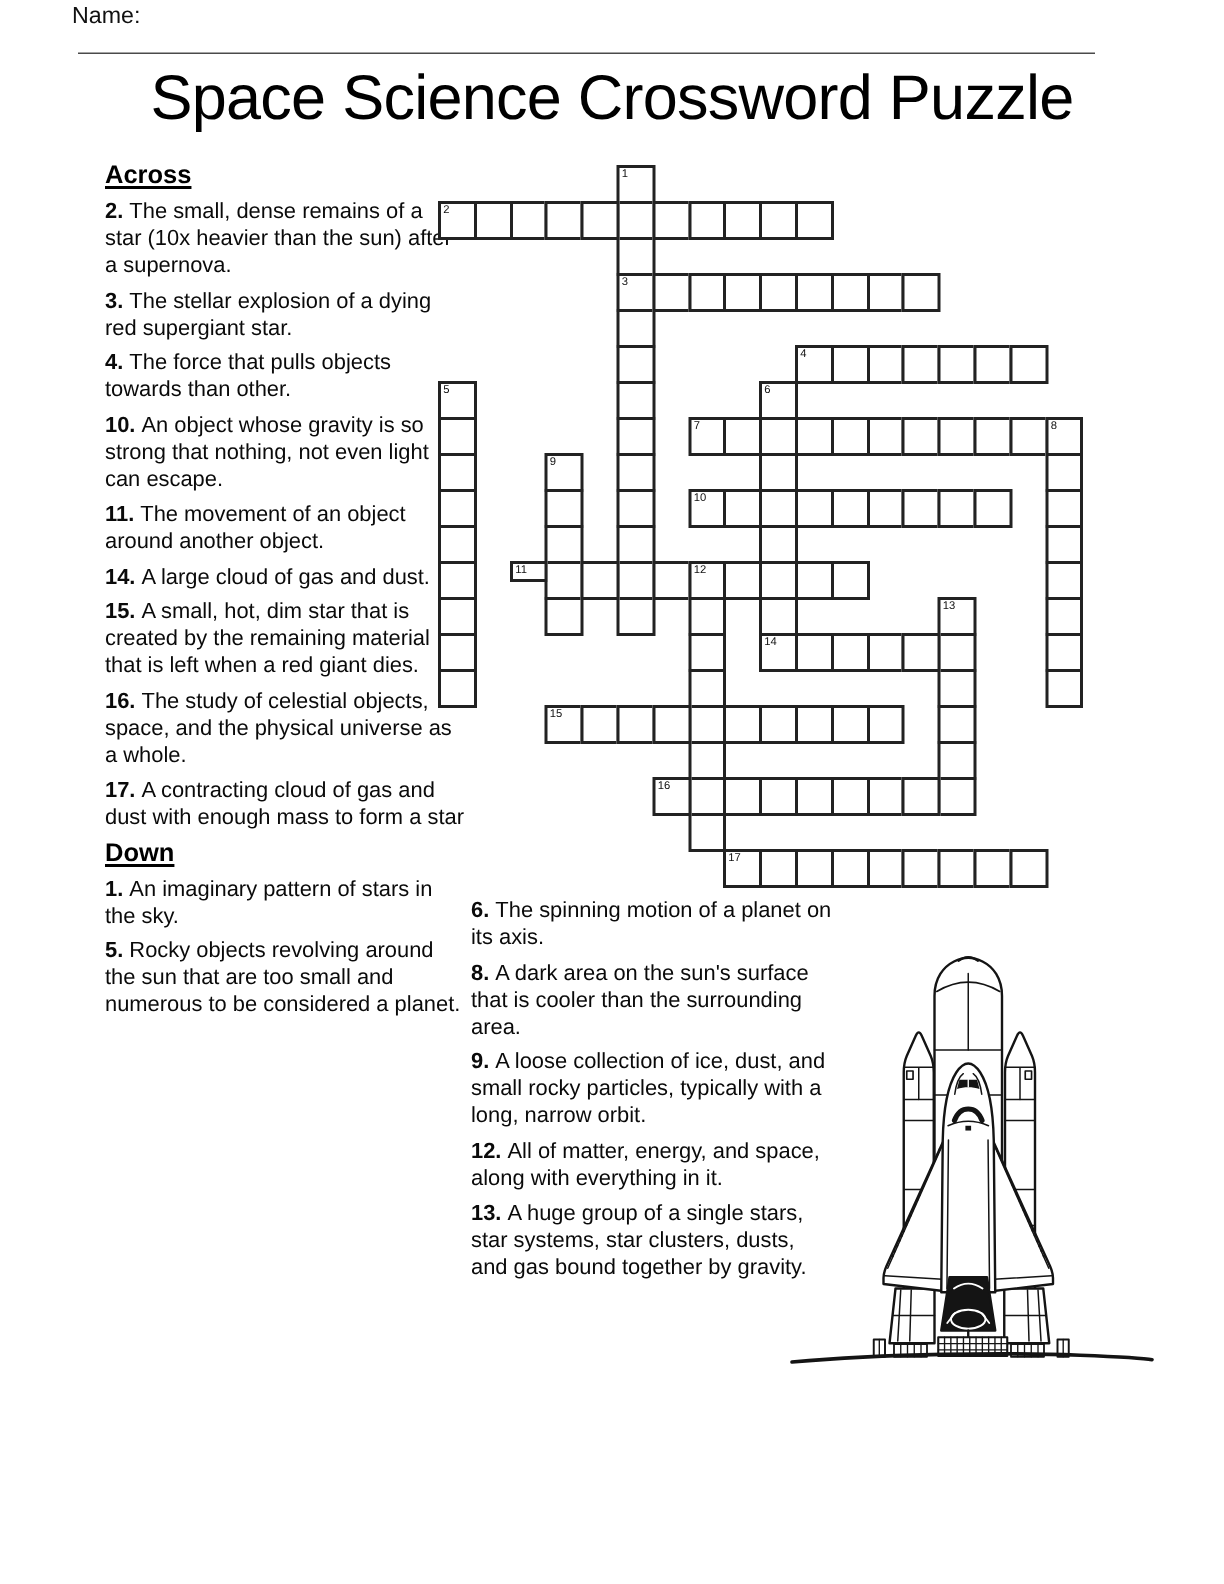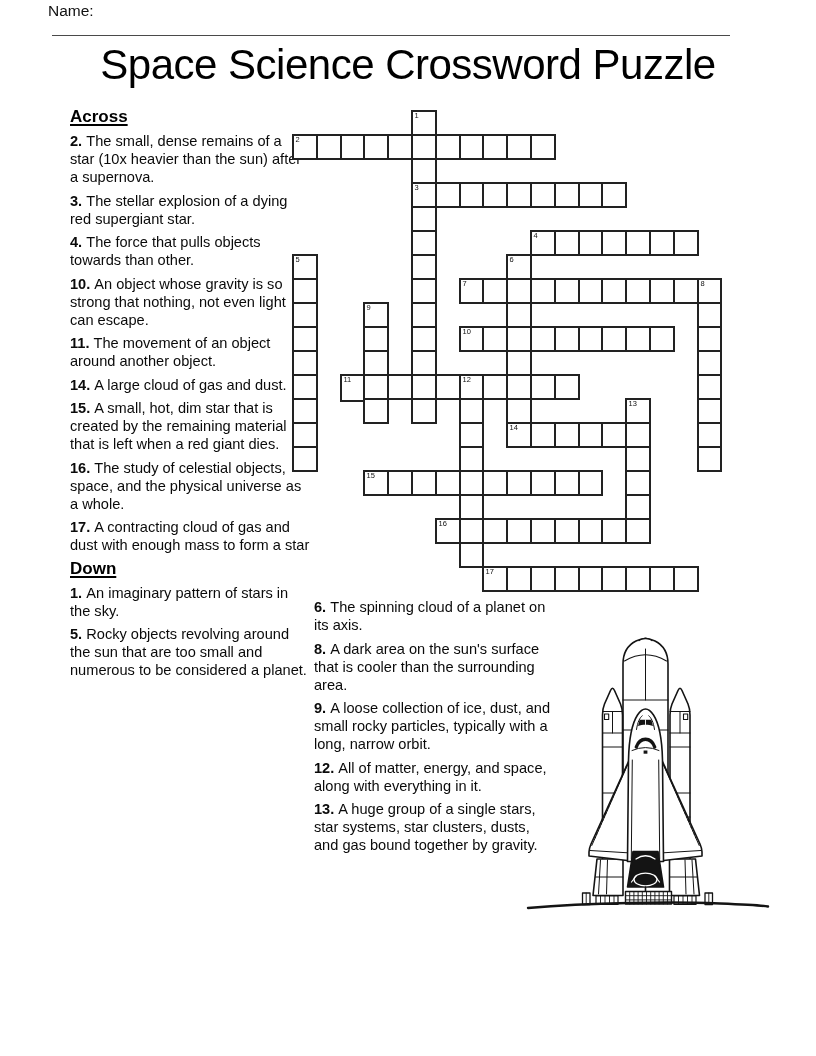--- a/index.html
+++ b/index.html
@@ -51,21 +51,21 @@
     </div>
   <h2>Down</h2>
   <div id="down-list-left">
       <div class="clue"><span class="cnum">1. </span><span>An imaginary pattern of stars in the sky.</span></div>
       <div class="clue"><span class="cnum">5. </span><span>Rocky objects revolving around the sun that are too small and numerous to be considered a planet.</span></div>
     </div>
 </div>
 
 <div class="col" id="col-mid">
   <div id="down-list-mid">
-      <div class="clue"><span class="cnum">6. </span><span>The spinning cloud of a planet on its axis.</span></div>
+      <div class="clue"><span class="cnum">6. </span><span>The spinning motion of a planet on its axis.</span></div>
       <div class="clue"><span class="cnum">8. </span><span>A dark area on the sun's surface that is cooler than the surrounding area.</span></div>
       <div class="clue"><span class="cnum">9. </span><span>A loose collection of ice, dust, and small rocky particles, typically with a long, narrow orbit.</span></div>
       <div class="clue"><span class="cnum">12. </span><span>All of matter, energy, and space, along with everything in it.</span></div>
       <div class="clue"><span class="cnum">13. </span><span>A huge group of a single stars, star systems, star clusters, dusts, and gas bound together by gravity.</span></div>
     </div>
 </div>
 
 <div id="grid">
     <div class="cell" style="left: 119px; top: 0px; width: 26px; height: 26px;">
       <span class="cellnum">1</span>
@@ -167,21 +167,21 @@
     <div class="cell" style="left: 167px; top: 216px; width: 25px; height: 26px;">
       <span class="cellnum">10</span>
     </div>
     <div class="cell" style="left: 190px; top: 216px; width: 26px; height: 26px;"></div>
     <div class="cell" style="left: 238px; top: 216px; width: 26px; height: 26px;"></div>
     <div class="cell" style="left: 262px; top: 216px; width: 26px; height: 26px;"></div>
     <div class="cell" style="left: 286px; top: 216px; width: 25px; height: 26px;"></div>
     <div class="cell" style="left: 309px; top: 216px; width: 26px; height: 26px;"></div>
     <div class="cell" style="left: 333px; top: 216px; width: 26px; height: 26px;"></div>
     <div class="cell" style="left: 357px; top: 216px; width: 26px; height: 26px;"></div>
-    <div class="cell" style="left: 48px; top: 264px; width: 25px; height: 28px;">
+    <div class="cell" style="left: 48px; top: 264px; width: 25px; height: 14px;">
       <span class="cellnum">11</span>
     </div>
     <div class="cell" style="left: 95px; top: 264px; width: 26px; height: 26px;"></div>
     <div class="cell" style="left: 143px; top: 264px; width: 26px; height: 26px;"></div>
     <div class="cell" style="left: 167px; top: 264px; width: 25px; height: 26px;">
       <span class="cellnum">12</span>
     </div>
     <div class="cell" style="left: 190px; top: 264px; width: 26px; height: 26px;"></div>
     <div class="cell" style="left: 238px; top: 264px; width: 26px; height: 26px;"></div>
     <div class="cell" style="left: 262px; top: 264px; width: 26px; height: 26px;"></div>

